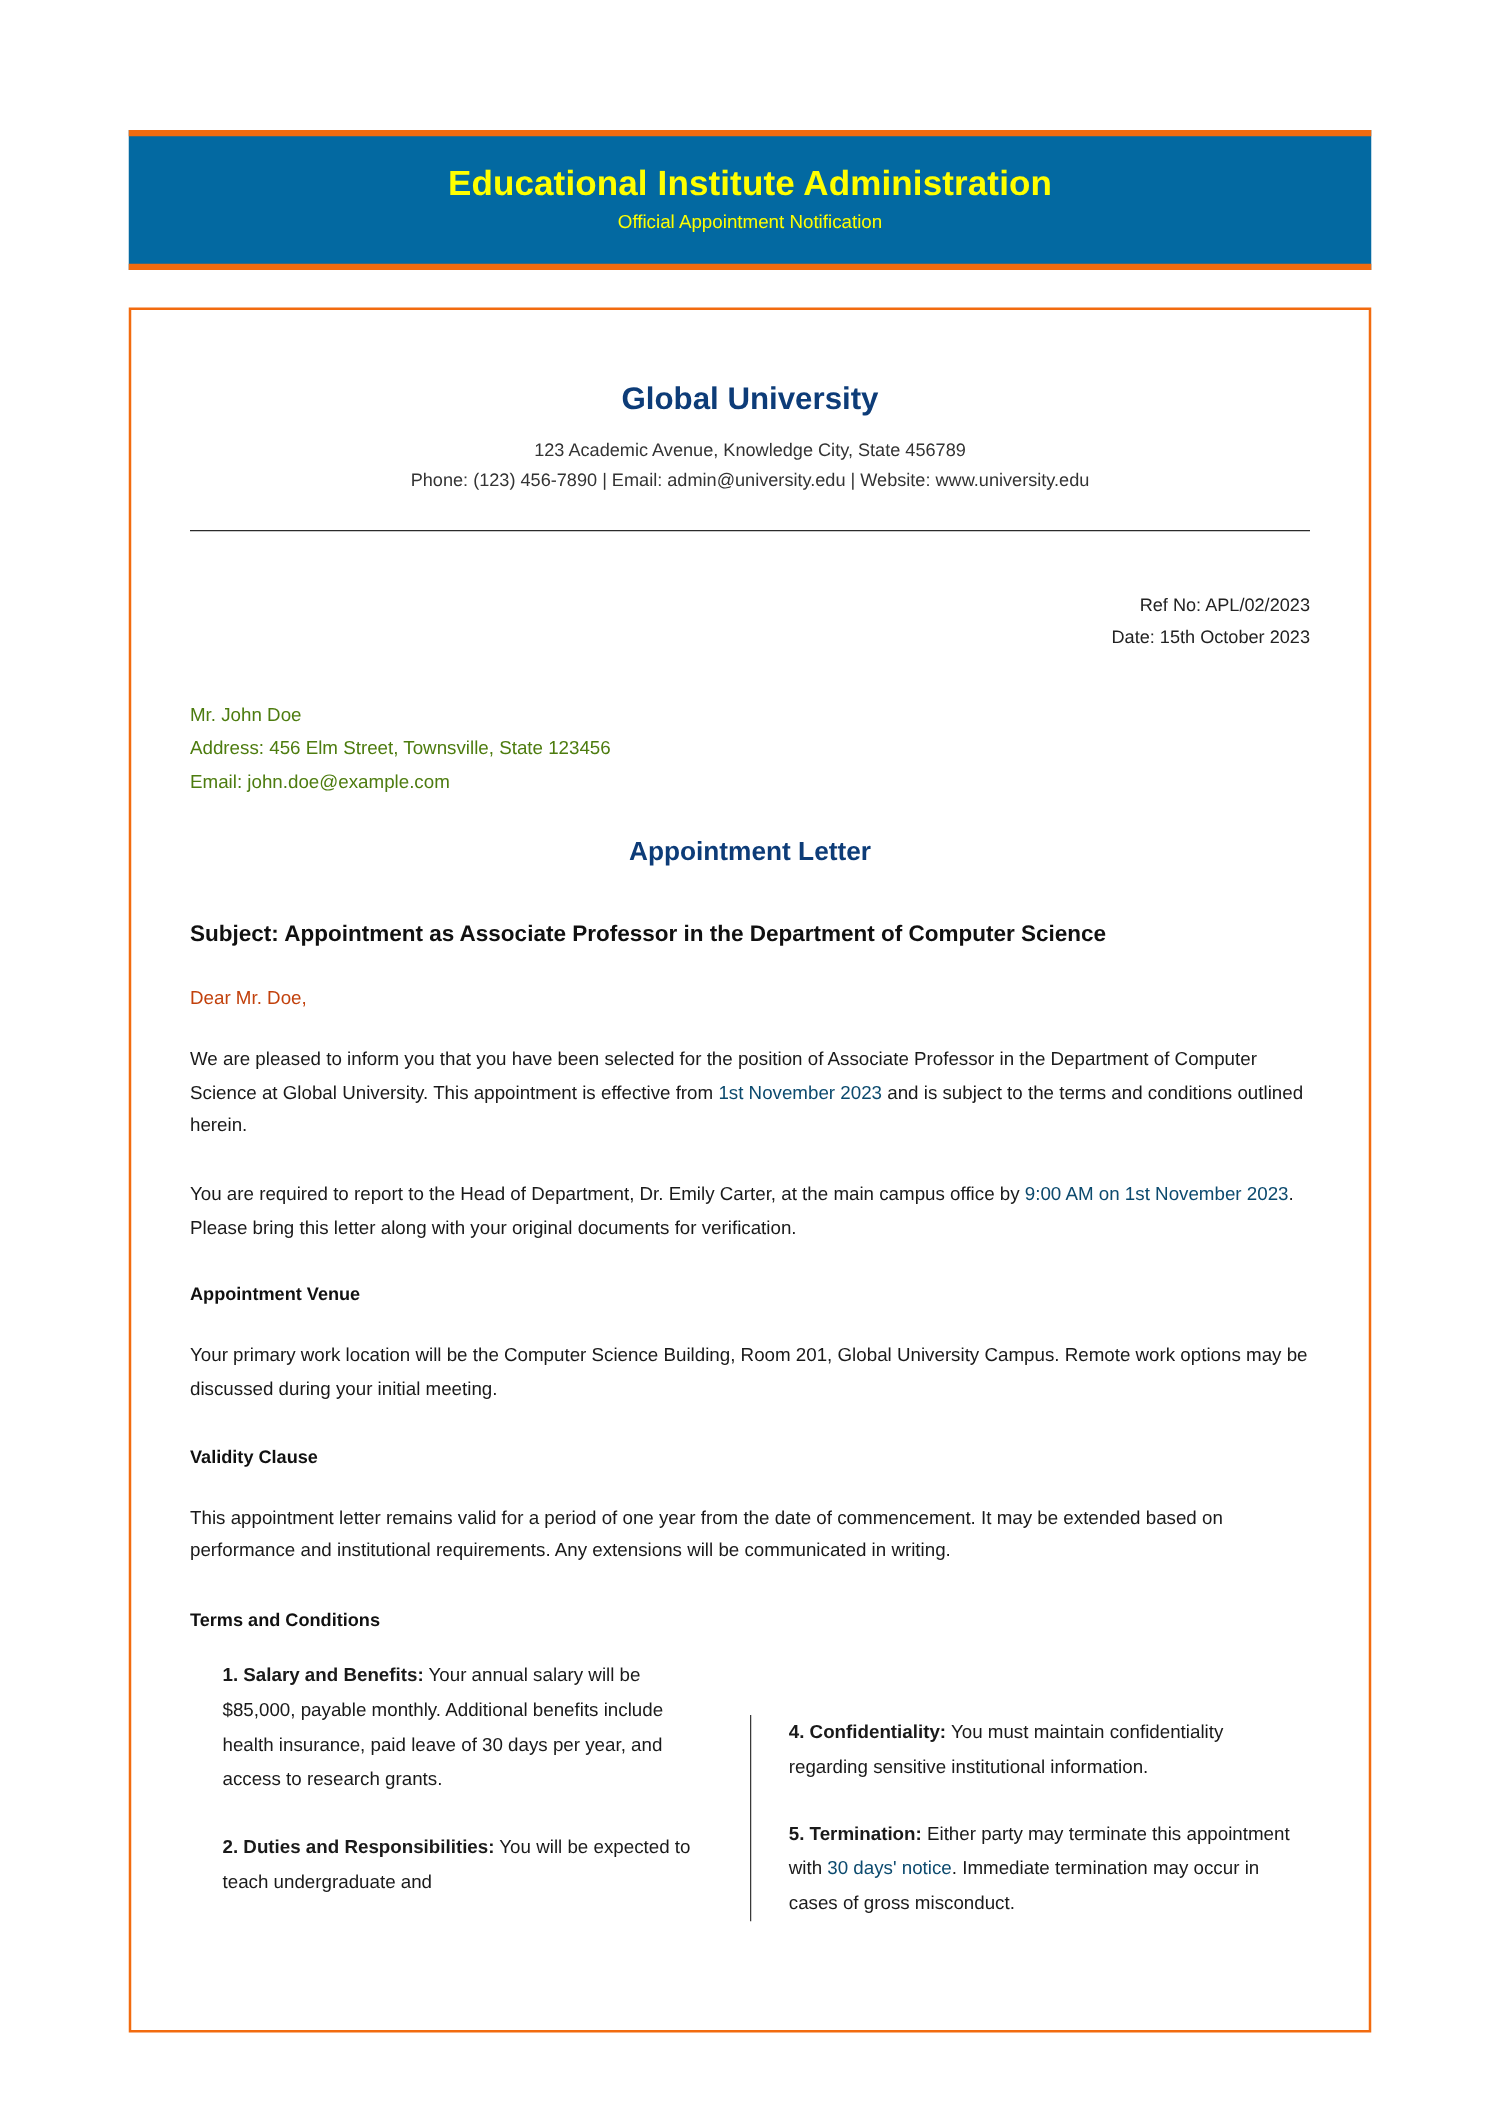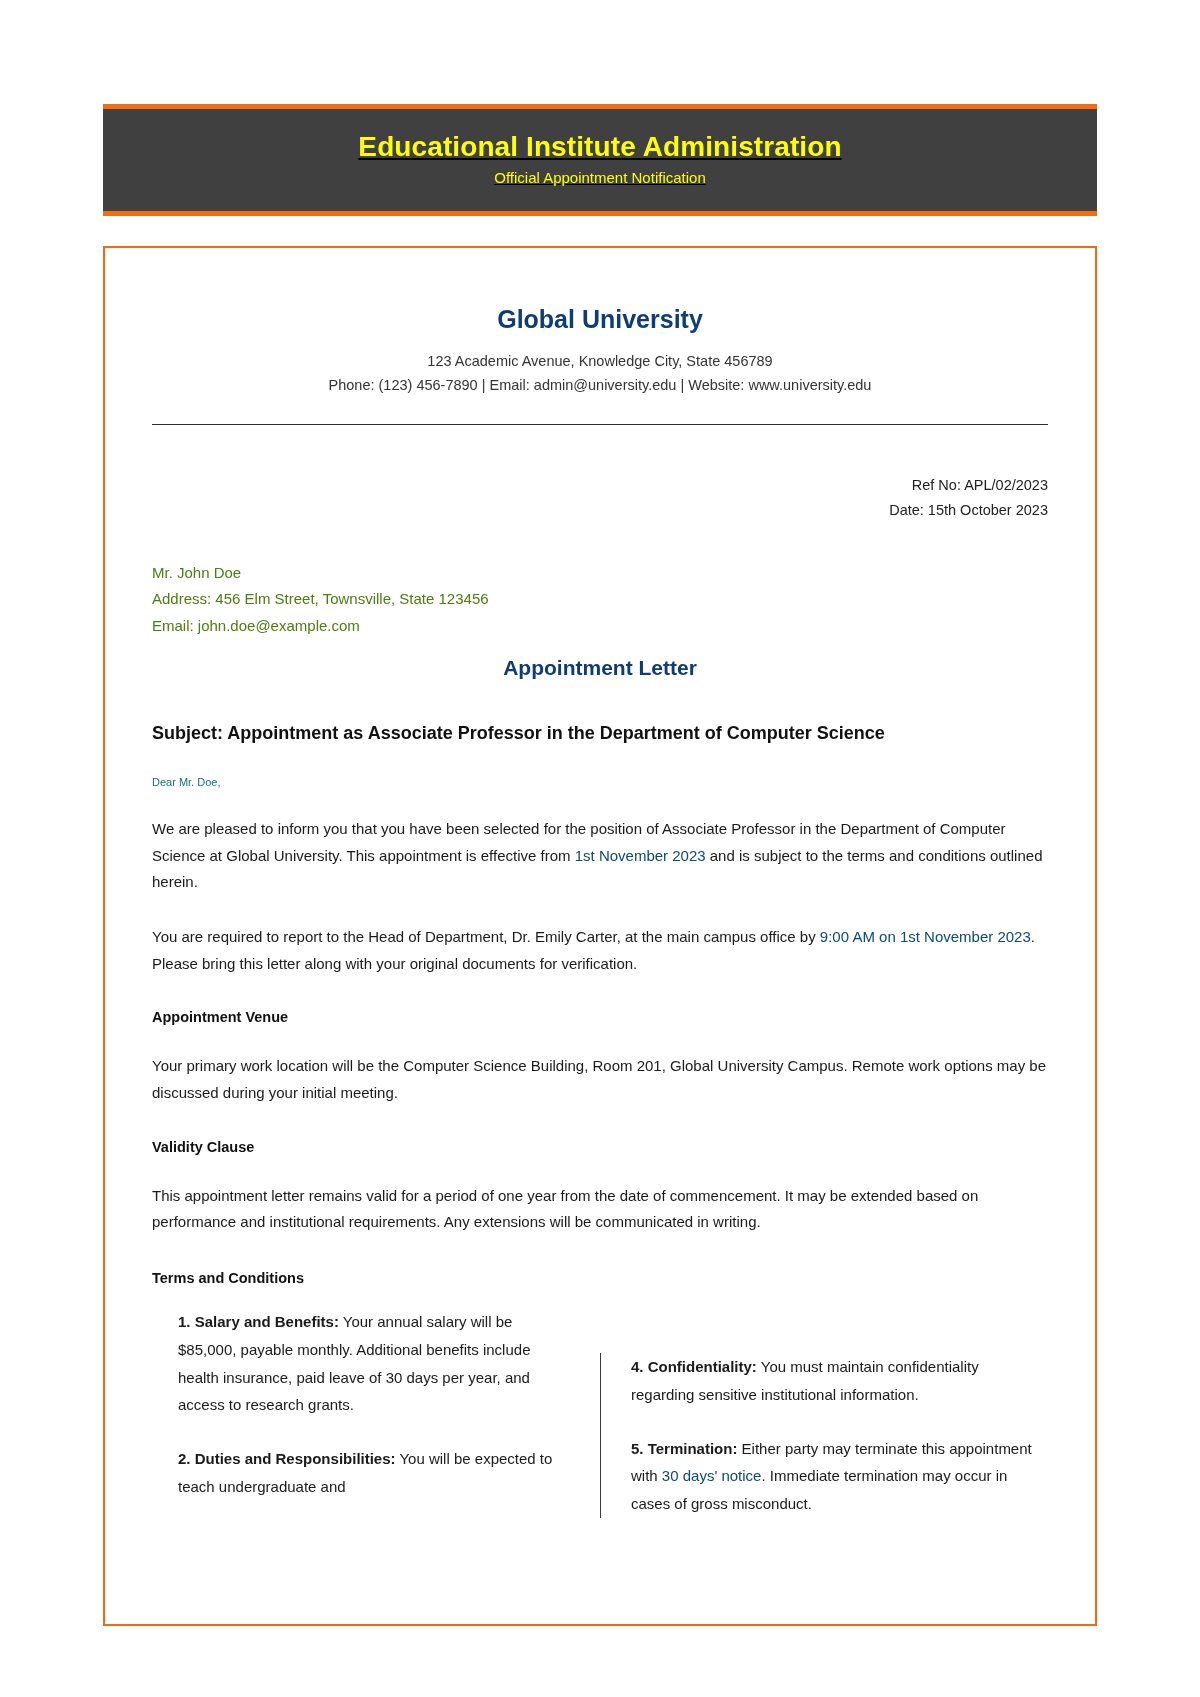--- a/index.html
+++ b/index.html
@@ -18,24 +18,23 @@
   .page {
     width: 1200px;
     padding: 0;
   }
 
   
   .banner-wrap {
     margin: 104px 103px 0 103px;
     border-top: 5px solid #f26b0f;
     border-bottom: 5px solid #f26b0f;
-    background: #404040;
+    background: #0369a1;
     padding: 22px 10px 24px 10px;
     text-align: center;
-    text-decoration: underline;
   }
   .banner-title {
     color: #ffff00;
     font-size: 28px;
     font-weight: bold;
     line-height: 1.15;
     letter-spacing: 0.1px;
     margin: 0 0 6px 0;
   }
   .banner-sub {
@@ -92,35 +91,35 @@
     font-size: 15px;
     line-height: 1.78;
   }
 
   
   .letter-title {
     text-align: center;
     color: #0d3c78;
     font-size: 21px;
     font-weight: bold;
-    margin: 16px 0 0 0;
+    margin: 30px 0 0 0;
   }
 
   .subject-line {
     margin-top: 40px;
     font-size: 18px;
     font-weight: bold;
     color: #111111;
     line-height: 1.5;
   }
 
   .salutation {
     margin-top: 29px;
-    font-size: 11px;
-    color: #0f766e;
+    font-size: 15px;
+    color: #c2410c;
   }
 
   .body-para {
     margin-top: 28px;
     font-size: 15px;
     color: #1a1a1a;
     line-height: 1.78;
     text-align: left;
   }
 

